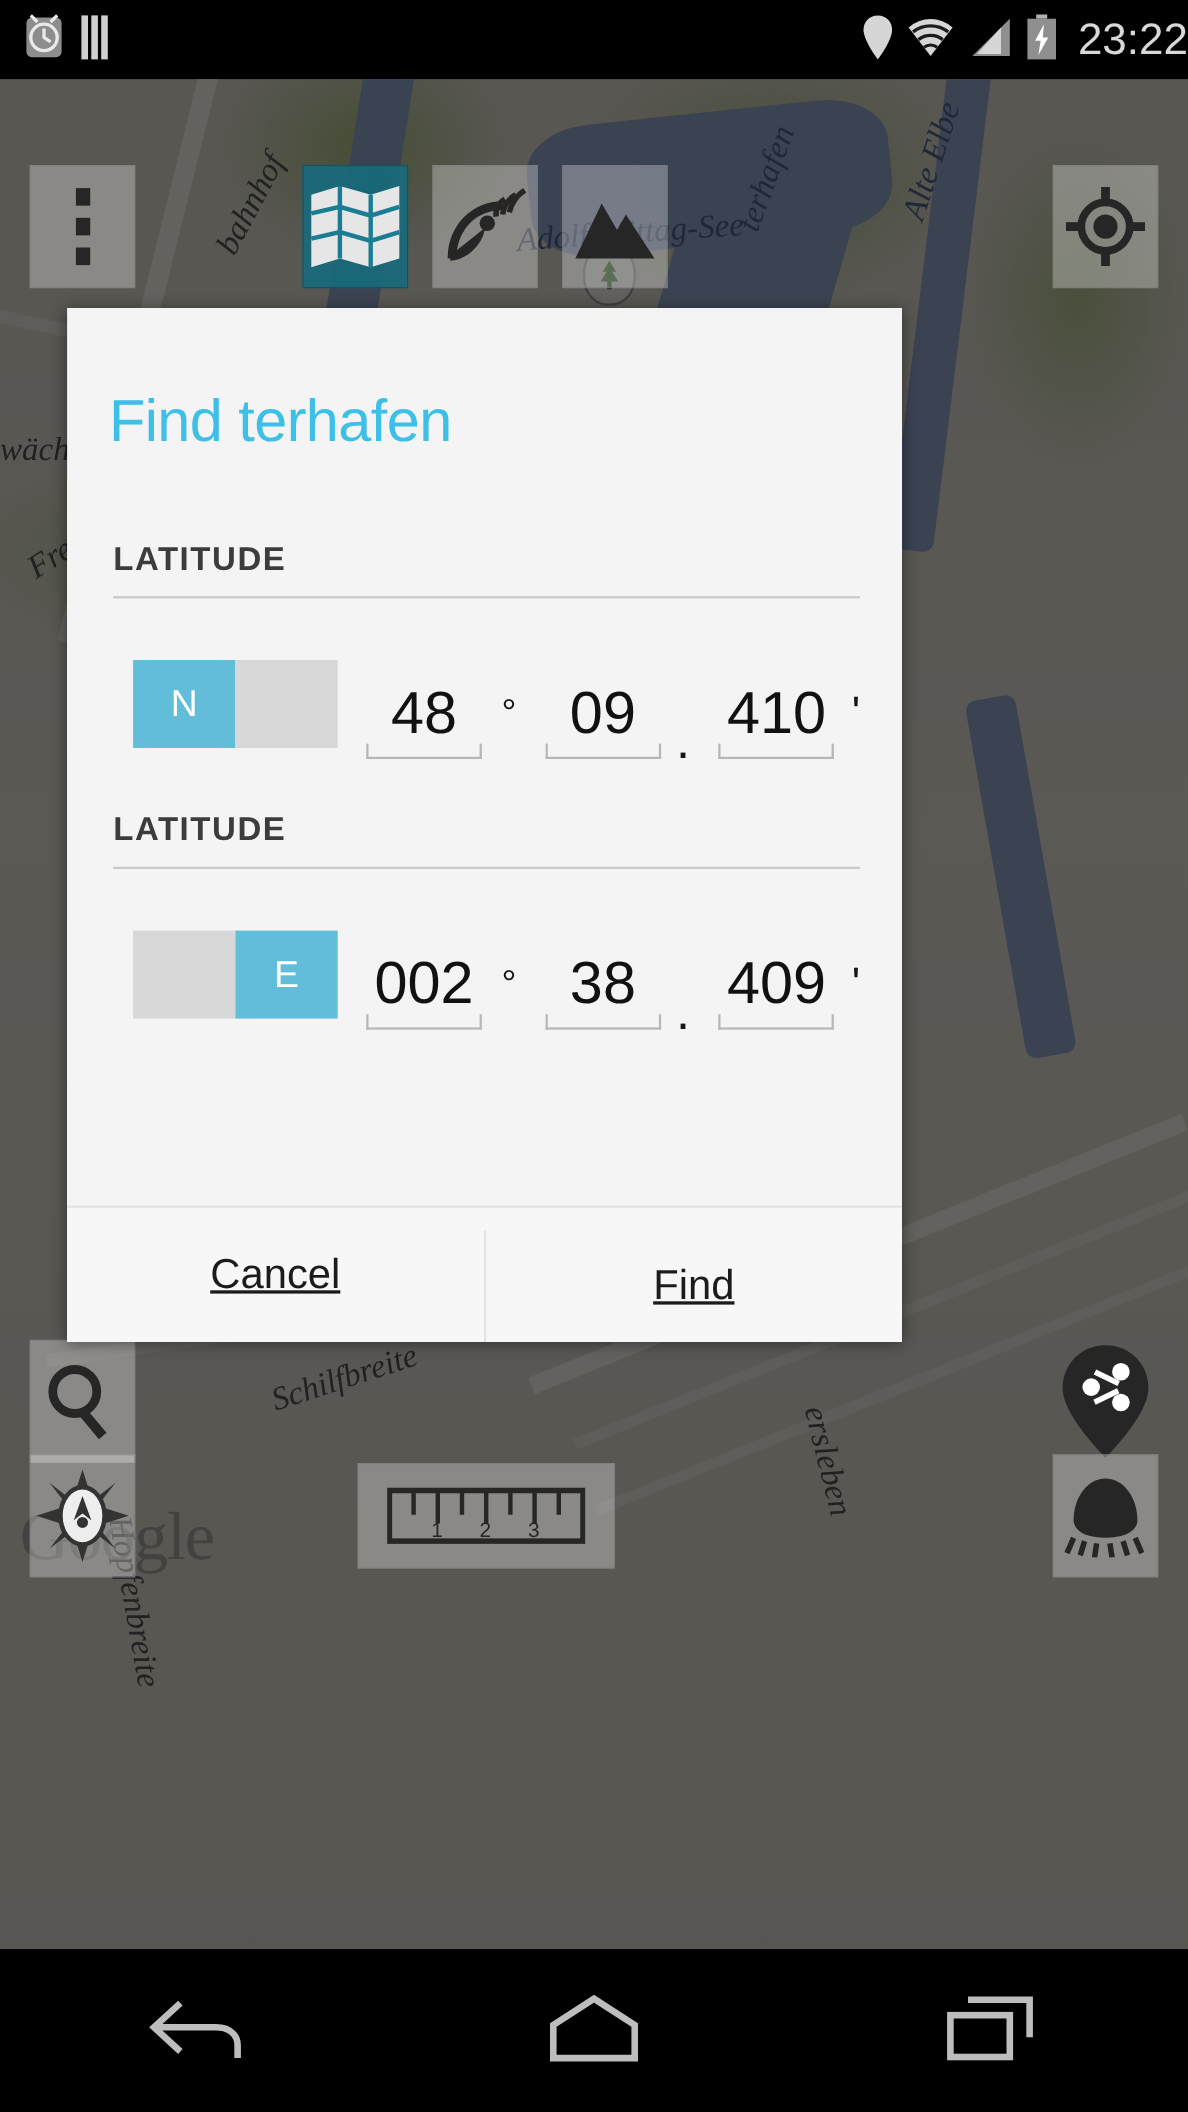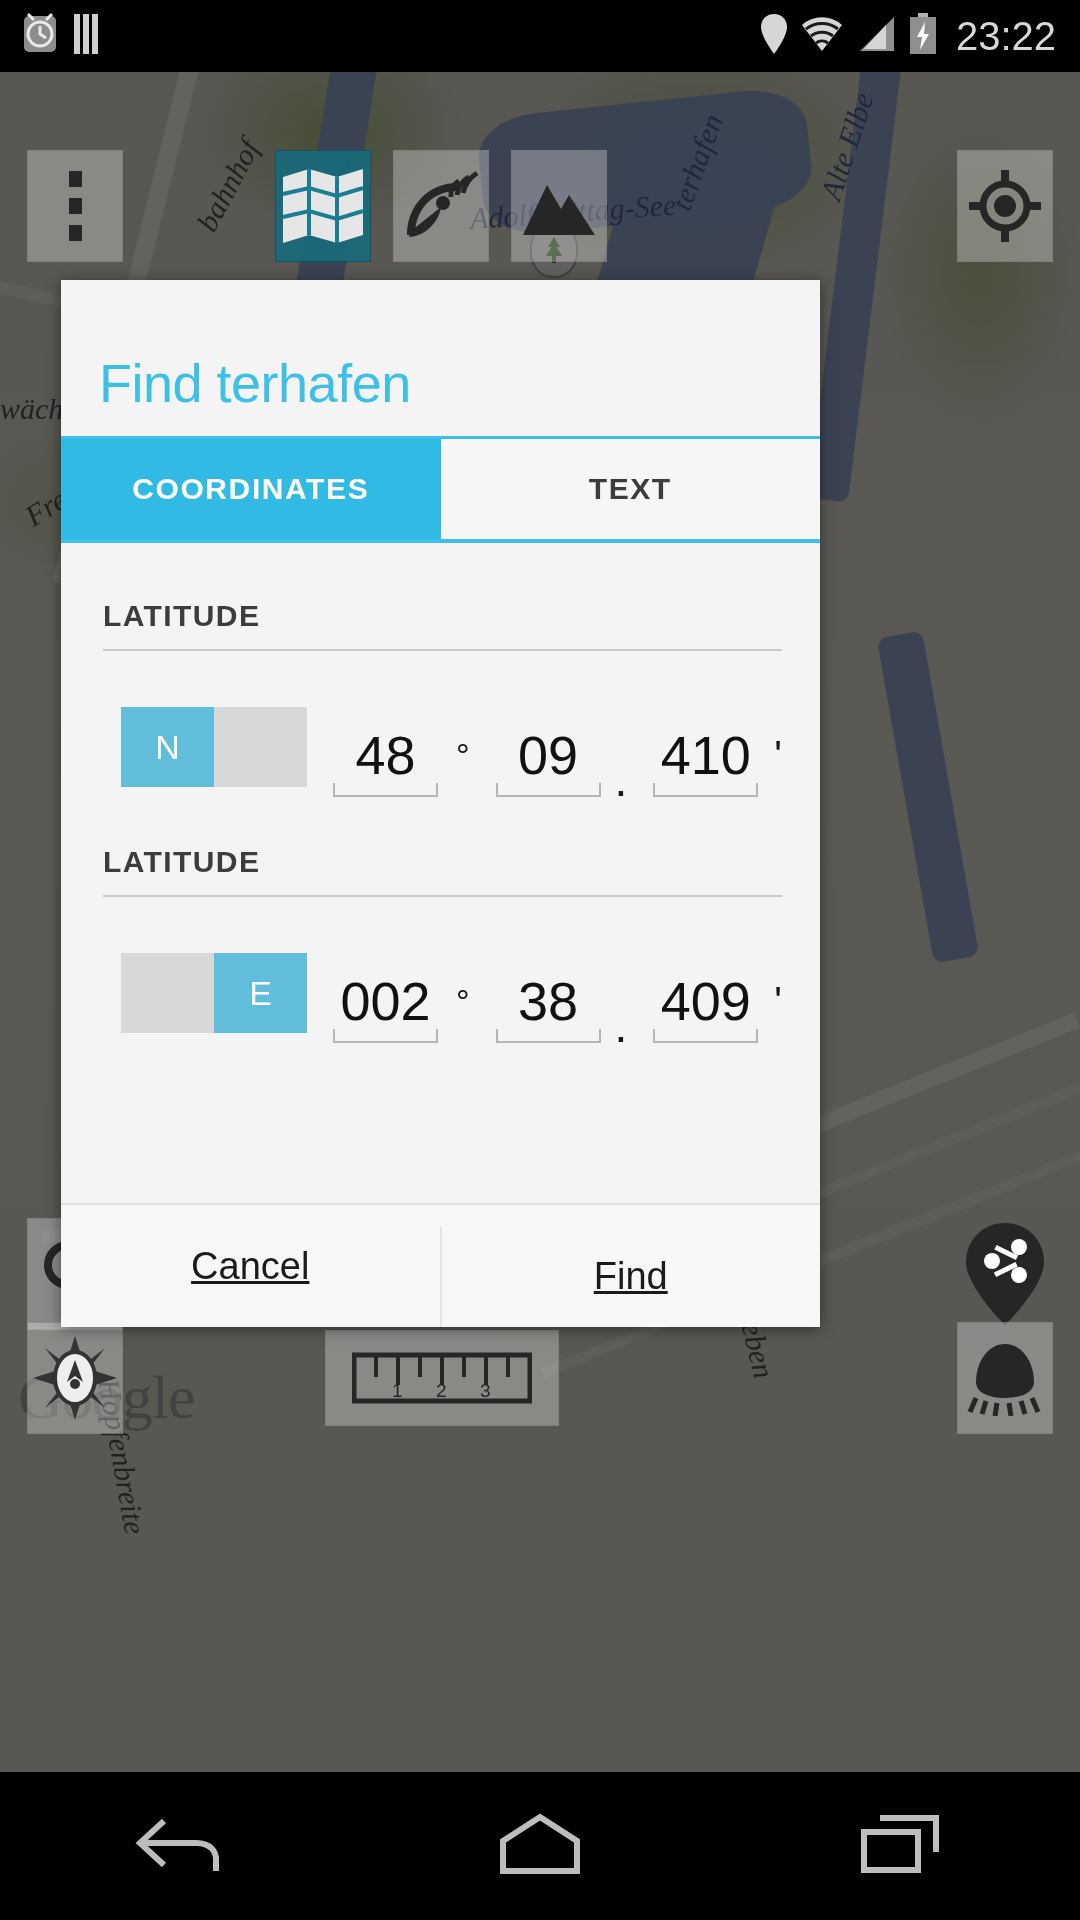--- a/index.html
+++ b/index.html
@@ -37,21 +37,20 @@
     display: flex;
     align-items: center;
     gap: 14px;
     padding-left: 22px;
   }
   .sb-right {
     margin-left: auto;
     display: flex;
     align-items: center;
     gap: 12px;
-    padding-right: 24px;
     text-align: right;
   }
   .sb-clock {
     color: #d8d8d8;
     font-size: 40px;
     font-family: "Liberation Sans", sans-serif;
     letter-spacing: 0px;
     line-height: 1;
     margin-left: 6px;
   }
@@ -517,28 +516,20 @@
         </svg>
       </span>
       <span class="sb-clock">23:22</span>
     </div>
   </div>
 
   <div id="dialog">
 
     <div id="dialog-title">Find terhafen</div>
 
-    <div id="tabs">
-      <div class="tab selected">
-        <span>COORDINATES</span>
-      </div>
-      <div class="tab">
-        <span>TEXT</span>
-      </div>
-    </div>
 
     <div id="dialog-body">
 
       <div class="field-label">LATITUDE</div>
       <div class="field-rule"></div>
 
       <div class="coord-row">
         <div class="hemi-toggle">
           <div class="hemi-half on">N</div>
           <div class="hemi-half"></div>

